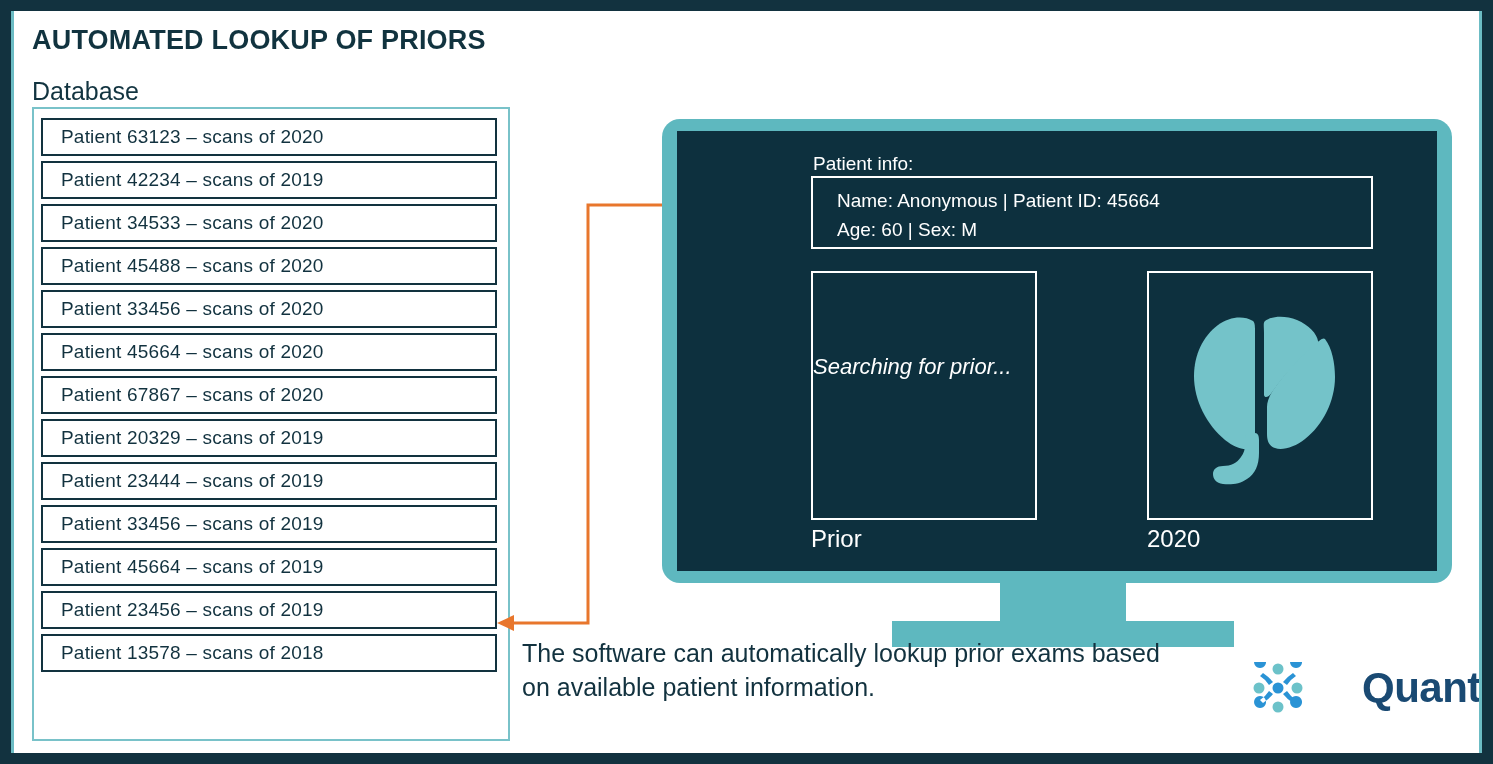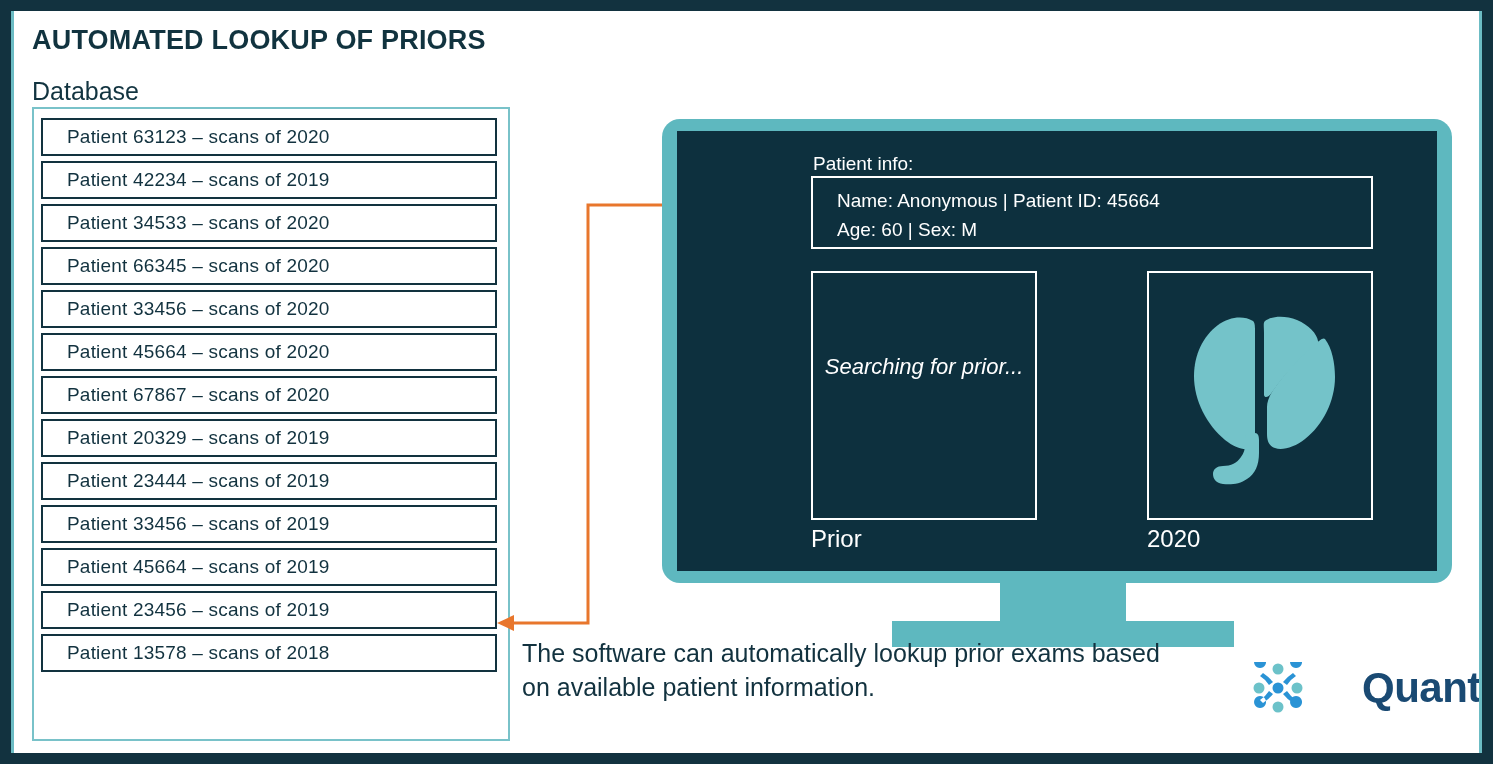--- a/index.html
+++ b/index.html
@@ -55,21 +55,21 @@
     position:absolute;left:7px;top:9px;
     width:462px;
   }
   .db-row{
     box-sizing:border-box;
     width:456px;height:38px;
     margin-bottom:5px;
     border:2px solid #12323f;
     background:#ffffff;
     display:flex;align-items:center;
-    padding-left:24px;
+    padding-left:18px;
   }
   .db-row span{
     font-size:19px;
     color:#12323f;
     letter-spacing:0.2px;
     white-space:nowrap;
   }
 
   
   .connector{
@@ -128,21 +128,21 @@
     position:absolute;top:140px;
     width:226px;height:249px;
     box-sizing:border-box;
     border:2px solid #ffffff;
   }
   .img-panel.left{left:134px;}
   .img-panel.right{left:470px;}
 
   .searching-text{
     position:absolute;left:0;right:0;top:78px;
-    text-align:center;
+    text-align:left;
     font-style:italic;
     font-size:22px;
     color:#ffffff;
     line-height:32px;
   }
   .organ-wrap{
     position:absolute;left:0;top:0;
     width:100%;height:100%;
     display:flex;align-items:center;justify-content:center;
   }
@@ -194,21 +194,21 @@
           <div class="db-row">
             <span>Patient 63123 – scans of 2020</span>
           </div>
           <div class="db-row">
             <span>Patient 42234 – scans of 2019</span>
           </div>
           <div class="db-row">
             <span>Patient 34533 – scans of 2020</span>
           </div>
           <div class="db-row">
-            <span>Patient 66345 – scans of 2020</span>
+            <span>Patient 45488 – scans of 2020</span>
           </div>
           <div class="db-row">
             <span>Patient 33456 – scans of 2020</span>
           </div>
           <div class="db-row">
             <span>Patient 45664 – scans of 2020</span>
           </div>
           <div class="db-row">
             <span>Patient 67867 – scans of 2020</span>
           </div>

